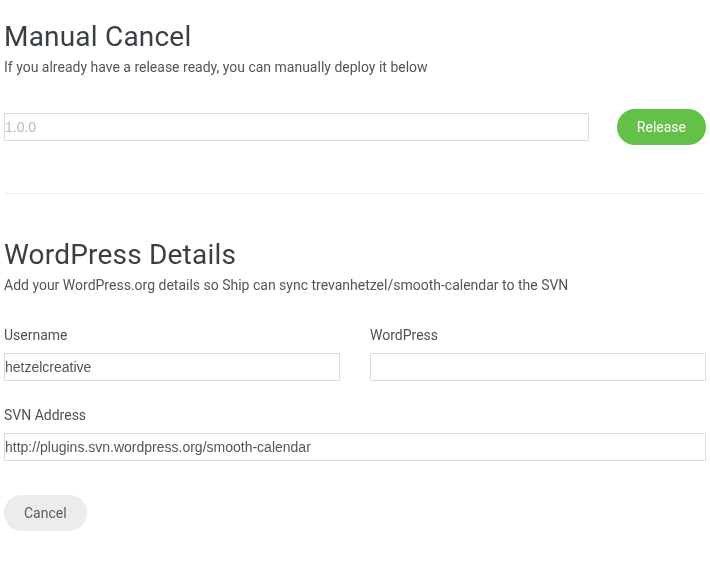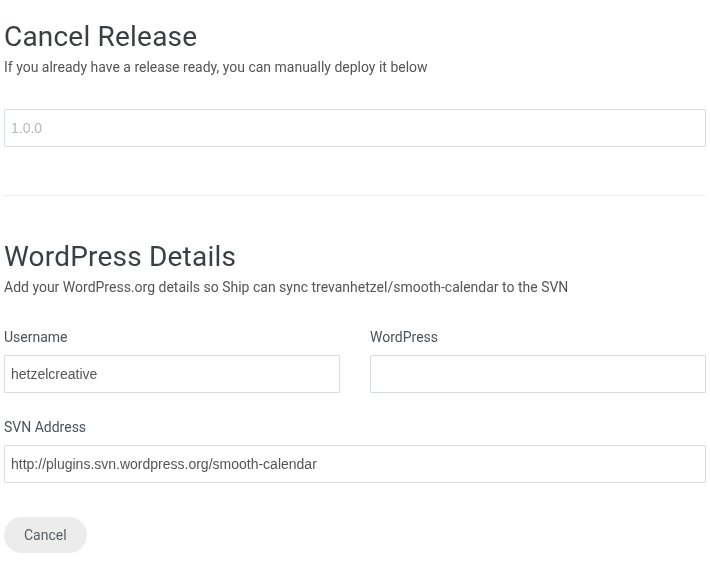--- a/index.html
+++ b/index.html
@@ -26,22 +26,22 @@
     color: #555;
     margin: 0 0 34px 0;
   }
   .col {
     flex: 1;
     min-width: 0;
   }
   input[type="text"],
   input[type="password"] {
     width: 100%;
-    height: 38px;
-    padding: 0 6px;
+    height: 28px;
+    padding: 0 0;
     border: 1px solid #d9dcde;
     border-radius: 1px;
     font-size: 14px;
     color: #555;
     background: #fff;
     outline: none;
   }
   input::placeholder {
     color: #b4b9bd;
   }
@@ -97,25 +97,26 @@
     align-items: center;
     gap: 28px;
     margin-bottom: 4px;
   }
 </style>
 </head>
 <body>
 
 <div class="page">
 
-  <h2>Cancel Release</h2>
+  <h2>Manual Cancel</h2>
   <p class="section-desc">If you already have a release ready, you can manually deploy it below</p>
 
   <div class="release-row">
     <input type="text" class="version-input" placeholder="1.0.0" style="">
+    <button class="btn btn-green">Release</button>
   </div>
 
   <hr class="divider">
 
   <h2>WordPress Details</h2>
   <p class="section-desc">Add your WordPress.org details so Ship can sync trevanhetzel/smooth-calendar to the SVN</p>
 
   <div class="form-row-2">
     <div class="col">
       <label class="field-label">Username</label>

